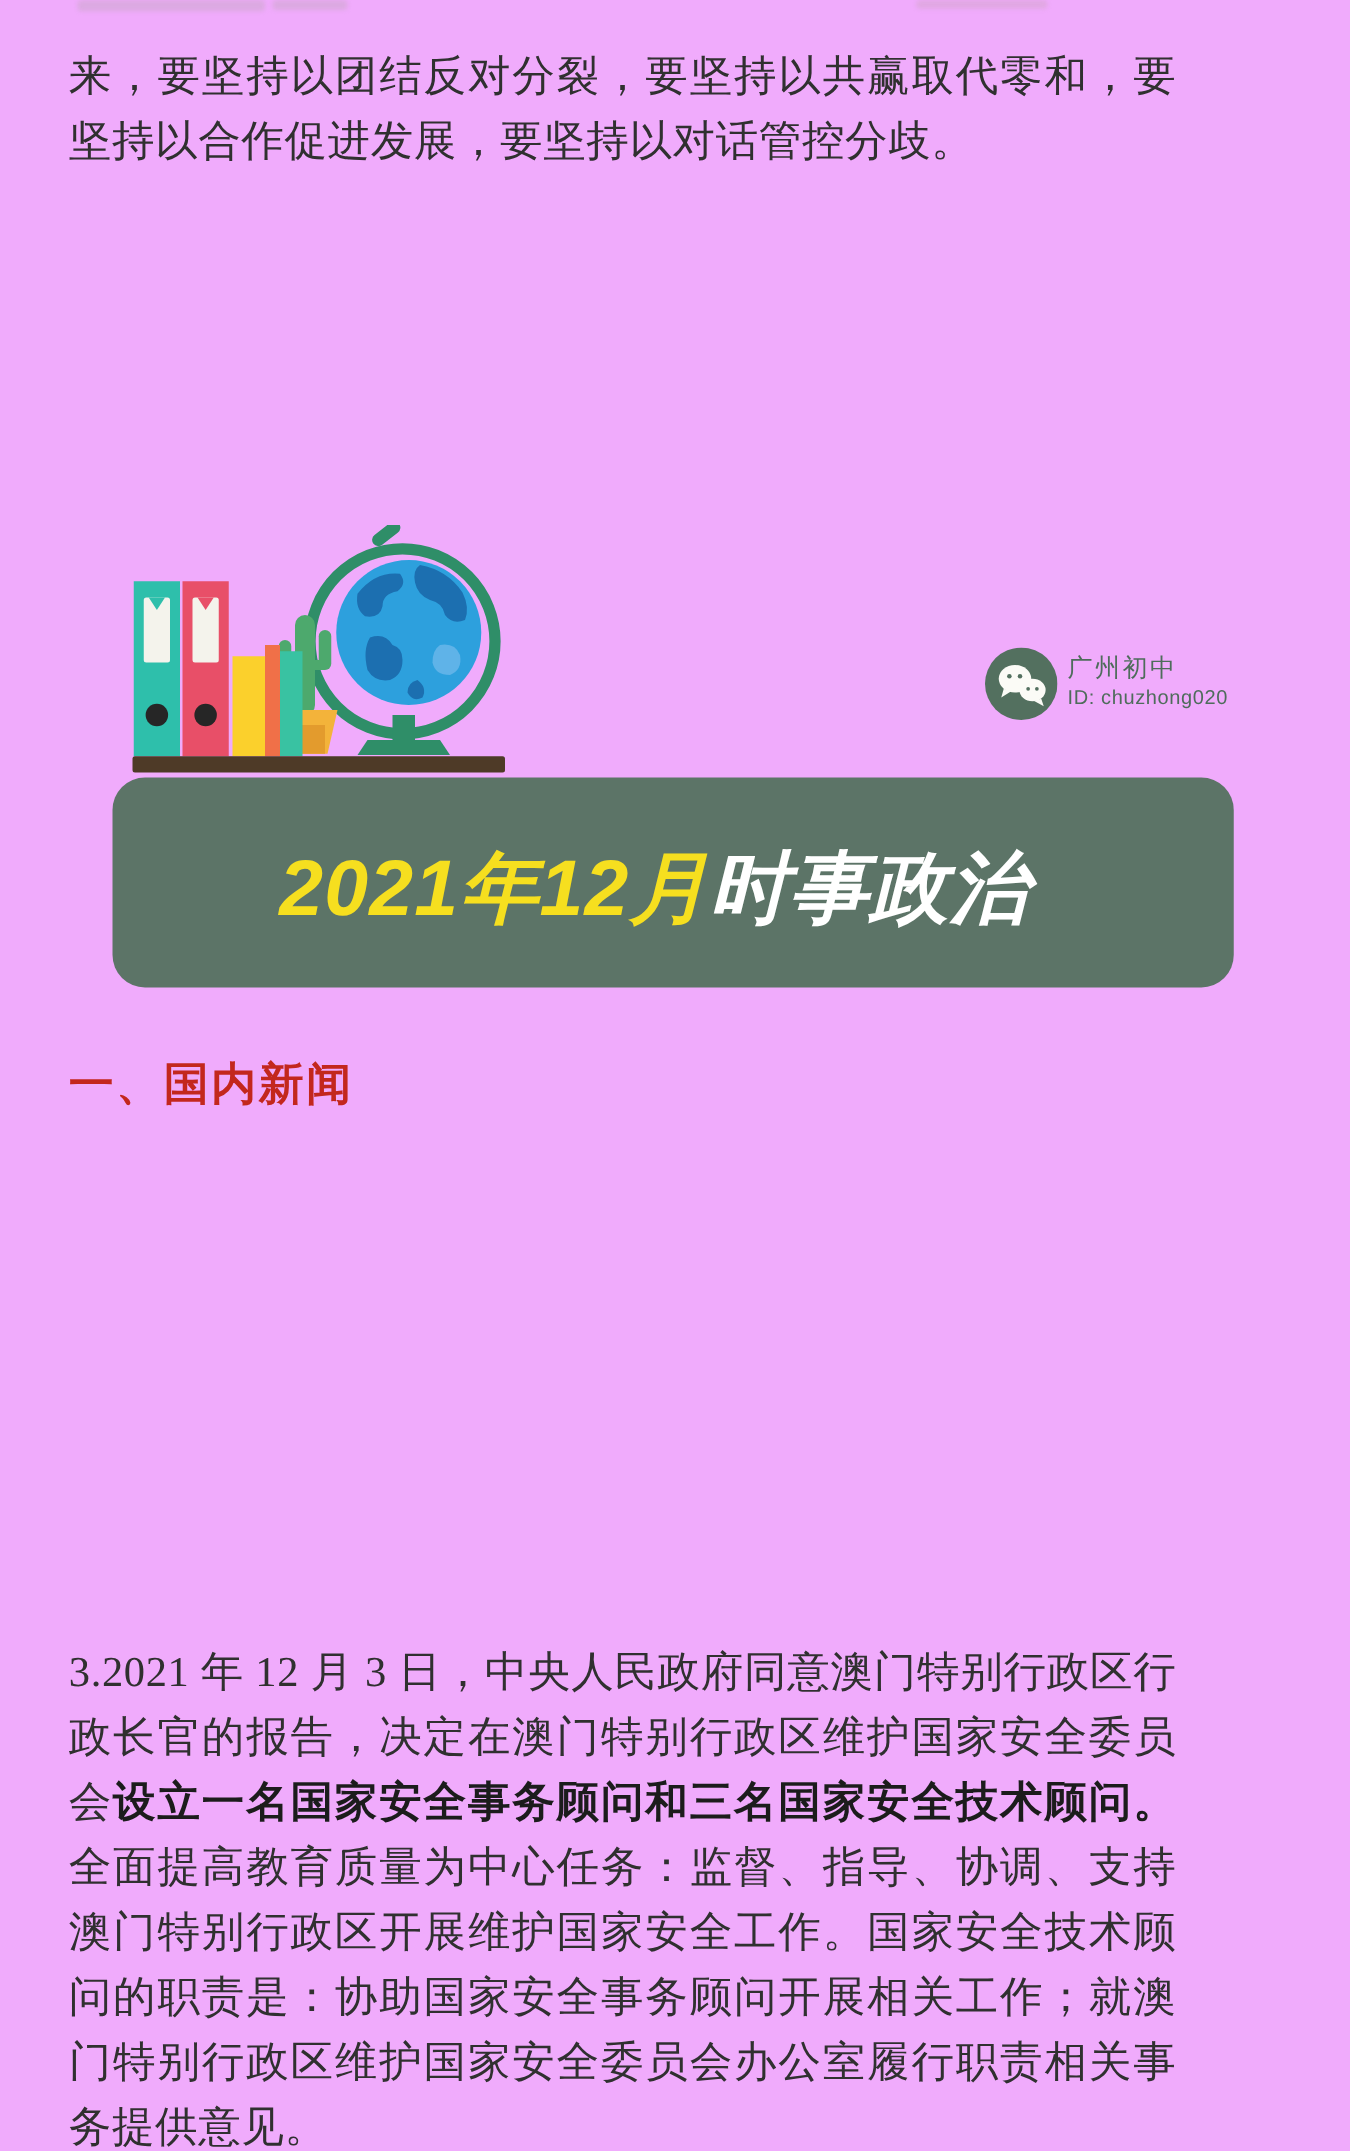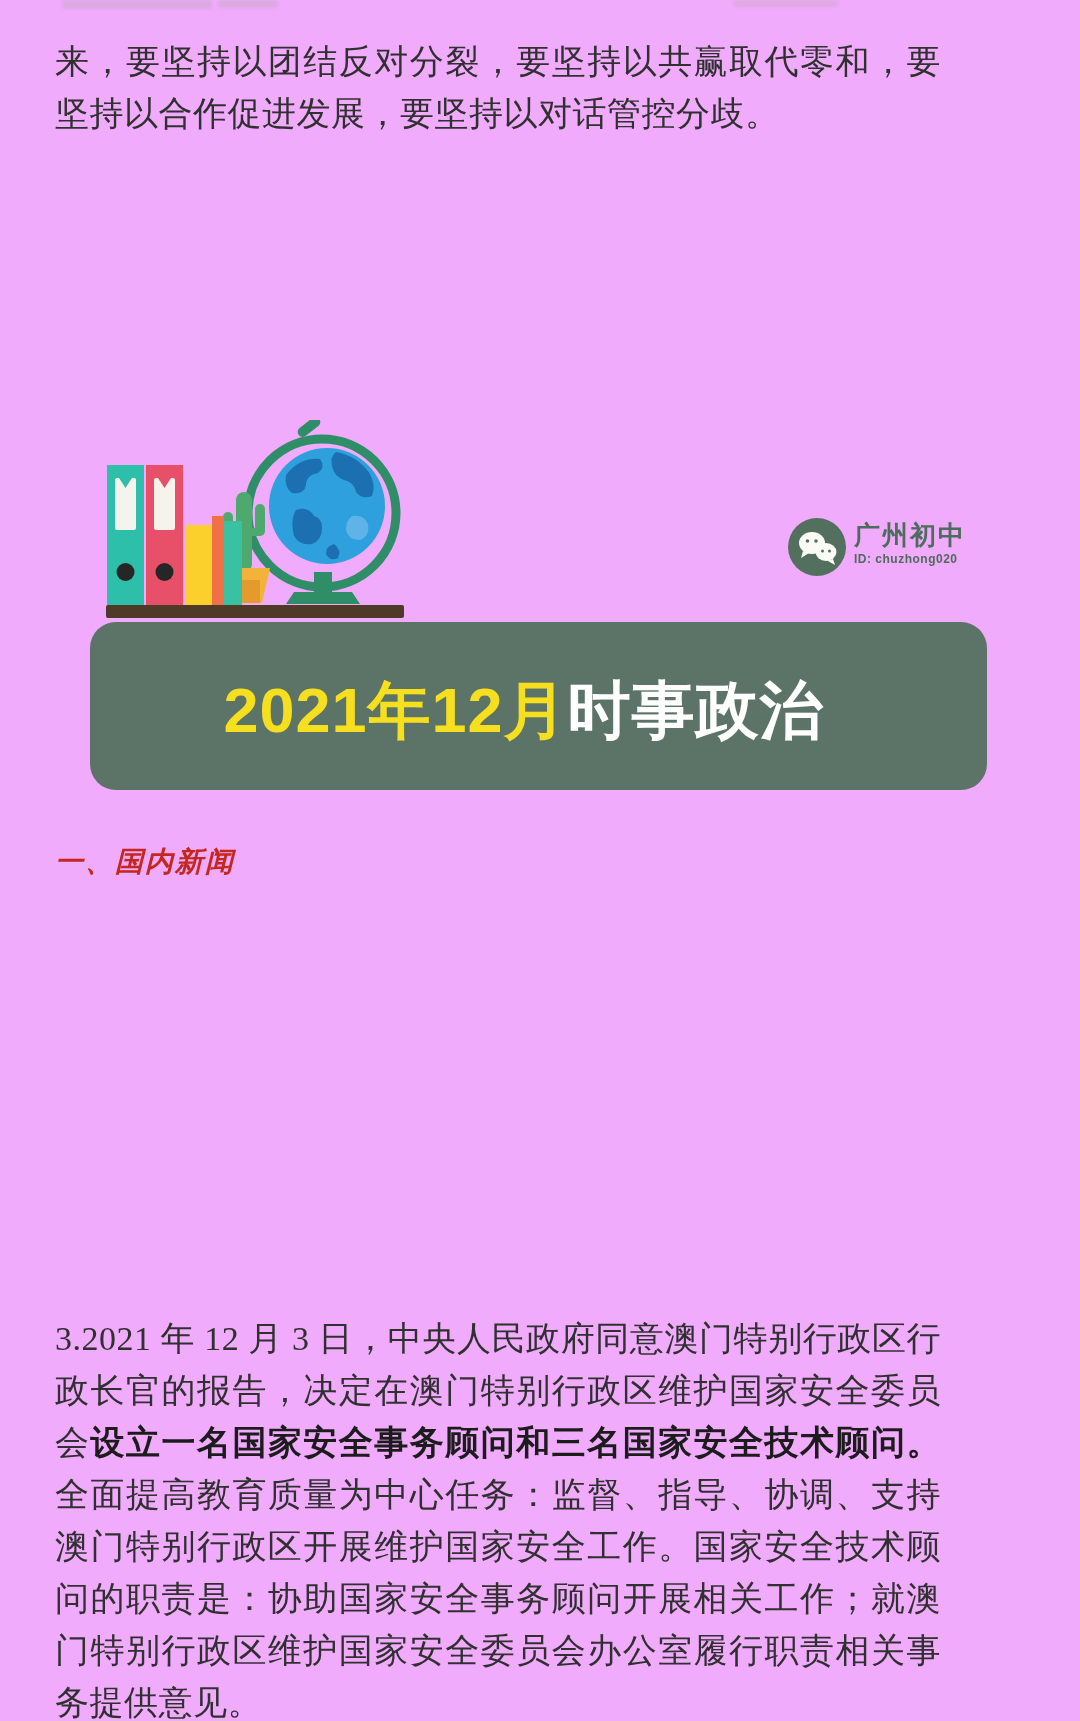--- a/index.html
+++ b/index.html
@@ -37,44 +37,44 @@
 
   
   .illustration{position:absolute;left:90px;top:420px;width:330px;height:200px;}
   .wechat-badge{
     position:absolute;left:788px;top:518px;width:210px;height:72px;
     display:flex;align-items:flex-start;
     font-family:"Liberation Sans","DejaVu Sans",sans-serif;
   }
   .wechat-badge svg{flex:0 0 auto;}
   .wechat-text{margin-left:8px;padding-top:2px;color:#4e6c5b;}
-  .wechat-name{font-size:26px;font-weight:700;letter-spacing:2px;line-height:30px;}
-  .wechat-id{font-size:12px;font-weight:700;letter-spacing:.5px;line-height:18px;}
+  .wechat-name{font-size:20px;font-weight:400;letter-spacing:2px;line-height:30px;}
+  .wechat-id{font-size:16px;font-weight:400;letter-spacing:.5px;line-height:18px;}
 
   
   .banner{
     position:absolute;left:90px;top:622px;width:897px;height:168px;
     background:#5c7467;border-radius:26px;
     display:flex;align-items:center;justify-content:center;
   }
   .banner-title{
     font-family:"Liberation Sans","DejaVu Sans",sans-serif;
     font-weight:900;font-size:63px;letter-spacing:1px;
     padding-top:10px;padding-right:30px;
     white-space:nowrap;
+    font-style:italic;
   }
   .title-date{color:#f6df1f;}
   .title-topic{color:#ffffff;}
 
   
   .section-heading{
     position:absolute;left:55px;top:843px;margin:0;
-    font-size:28px;font-weight:700;color:#c3271d;
+    font-size:36px;font-weight:700;color:#c3271d;
     letter-spacing:2px;
-    font-style:italic;
   }
 
   #item-1{top:930px;}
   #item-2{top:1140px;}
   #item-3{top:1313px;}
 </style>
 </head>
 <body>
 
 <div class="page">

